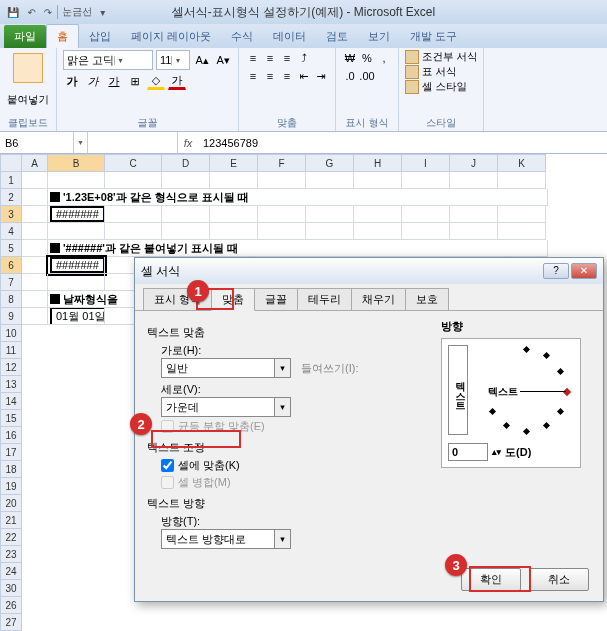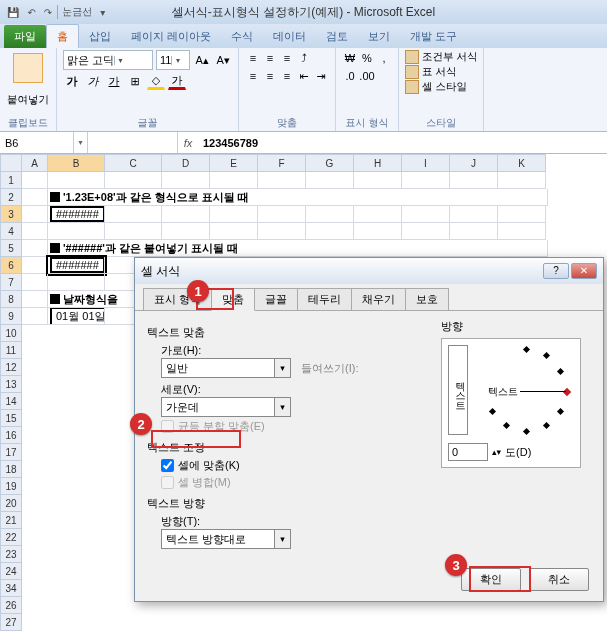--- a/index.html
+++ b/index.html
@@ -34,21 +34,21 @@
 .sq { width: 16px; height: 16px; display: inline-flex; align-items: center; justify-content: center; }
 .cond-fmt { display:flex; flex-direction:column; gap:1px; font-size:10.5px; }
 .cond-fmt div { display:flex; align-items:center; gap:3px; cursor:pointer; }
 .cico { width:14px; height:14px; background:#e8d0a0; border:1px solid #c09050; }
 
 
 .fbar-row { display: flex; border-bottom: 1px solid #a9bdd8; height: 22px; }
 .name-box { width: 74px; border-right: 1px solid #ccc; background: #fff; display: flex; align-items: center; padding: 0 5px; font-size: 11px; }
 .name-drop { width: 14px; border-right: 1px solid #ccc; display:flex; align-items:center; justify-content:center; font-size:8px; color:#666; }
 .fx { width: 20px; display: flex; align-items: center; justify-content: center; font-style: italic; color: #555; }
-.formula { flex: 1; padding: 0 5px; display: flex; align-items: center; font-weight: bold; }
+.formula { flex: 1; padding: 0 5px; display: flex; align-items: center; }
 
 
 .sheet { display: flex; }
 .rowhdrs { display: flex; flex-direction: column; }
 .corner { width: 22px; height: 18px; background: #e8edf5; border: 1px solid #c2cde0; }
 .rhdr { width: 22px; height: 17px; background: #e8edf5; border: 1px solid #c2cde0; border-top:none; text-align: center; font-size: 10px; color: #333; line-height: 17px; }
 .rhdr.sel { background: #f8d89c; }
 .cols { flex: 1; }
 .chdr-row { display: flex; }
 .chdr { height: 18px; background: #e8edf5; border: 1px solid #c2cde0; border-left:none; text-align: center; font-size: 10px; color: #333; line-height: 18px; }
@@ -66,21 +66,21 @@
 .dlg { position: absolute; left: 134px; top: 257px; width: 470px; height: 345px; background: #f0f0f0; border: 1px solid #7a92ab; box-shadow: 3px 3px 10px rgba(0,0,0,0.35); }
 .dlg-title { background: linear-gradient(#fdfdfe, #d9e4f1); height: 26px; display:flex; align-items:center; padding:0 6px; font-size:12px; justify-content:space-between; }
 .dlg-title .ctrls { display:flex; gap:2px; }
 .dlg-title .cbtn { width:26px; height:16px; border:1px solid #8fa6c2; background:linear-gradient(#f2f6fb,#cdd9ea); border-radius:2px; font-size:10px; text-align:center; line-height:14px; }
 .dlg-title .cbtn.close { background: linear-gradient(#e9a19a,#c94b3f); color:#fff; }
 .dlg-tabs { display:flex; padding: 4px 8px 0 8px; border-bottom:1px solid #aaa; gap:0; }
 .dlg-tab { padding: 3px 10px; border:1px solid #aaa; border-bottom:none; background:#e8e8e8; font-size:11px; margin-right:-1px; cursor:pointer; position:relative; }
 .dlg-tab.active { background:#f0f0f0; z-index:2; border-bottom: 1px solid #f0f0f0; margin-bottom:-1px; }
 .dlg-body { padding: 8px 12px; display:flex; }
 .dlg-left { flex:1; }
-.dlg-right { width: 150px; }
+.dlg-right { width: 150px; font-weight: bold; }
 .sect { font-size: 11px; margin: 6px 0 3px 0; }
 .ind { margin-left: 14px; }
 .sel-box { border:1px solid #888; background:#fff; height:20px; width:130px; display:inline-flex; align-items:center; padding:0 4px; position:relative; }
 .sel-box .dd { position:absolute; right:0; top:0; width:16px; height:18px; border-left:1px solid #888; background:#eee; text-align:center; font-size:9px; line-height:18px; }
 .chk { display:flex; align-items:center; gap:4px; font-size:11px; margin:2px 0; }
 .chk input { width:13px; height:13px; }
 .chk.disabled { color:#999; }
 .orient-box { border:1px solid #aaa; background:#fff; width:140px; height:130px; position:relative; margin-top:4px; }
 .orient-vert { position:absolute; left:6px; top:6px; width:20px; height:90px; border:1px solid #888; font-size:10px; writing-mode:vertical-rl; text-align:center; padding:4px 0; }
 .orient-dial { position:absolute; left:38px; top:6px; width:94px; height:94px; }
@@ -241,21 +241,21 @@
     <div class="rhdr">15</div>
     <div class="rhdr">16</div>
     <div class="rhdr">17</div>
     <div class="rhdr">18</div>
     <div class="rhdr">19</div>
     <div class="rhdr">20</div>
     <div class="rhdr">21</div>
     <div class="rhdr">22</div>
     <div class="rhdr">23</div>
     <div class="rhdr">24</div>
-    <div class="rhdr">34</div>
+    <div class="rhdr">30</div>
     <div class="rhdr">26</div>
     <div class="rhdr">27</div>
   </div>
   <div class="cols">
     <div class="chdr-row">
       <div class="chdr w-A">A</div>
       <div class="chdr w-B sel">B</div>
       <div class="chdr w-C">C</div>
       <div class="chdr w-D">D</div>
       <div class="chdr w-E">E</div>

